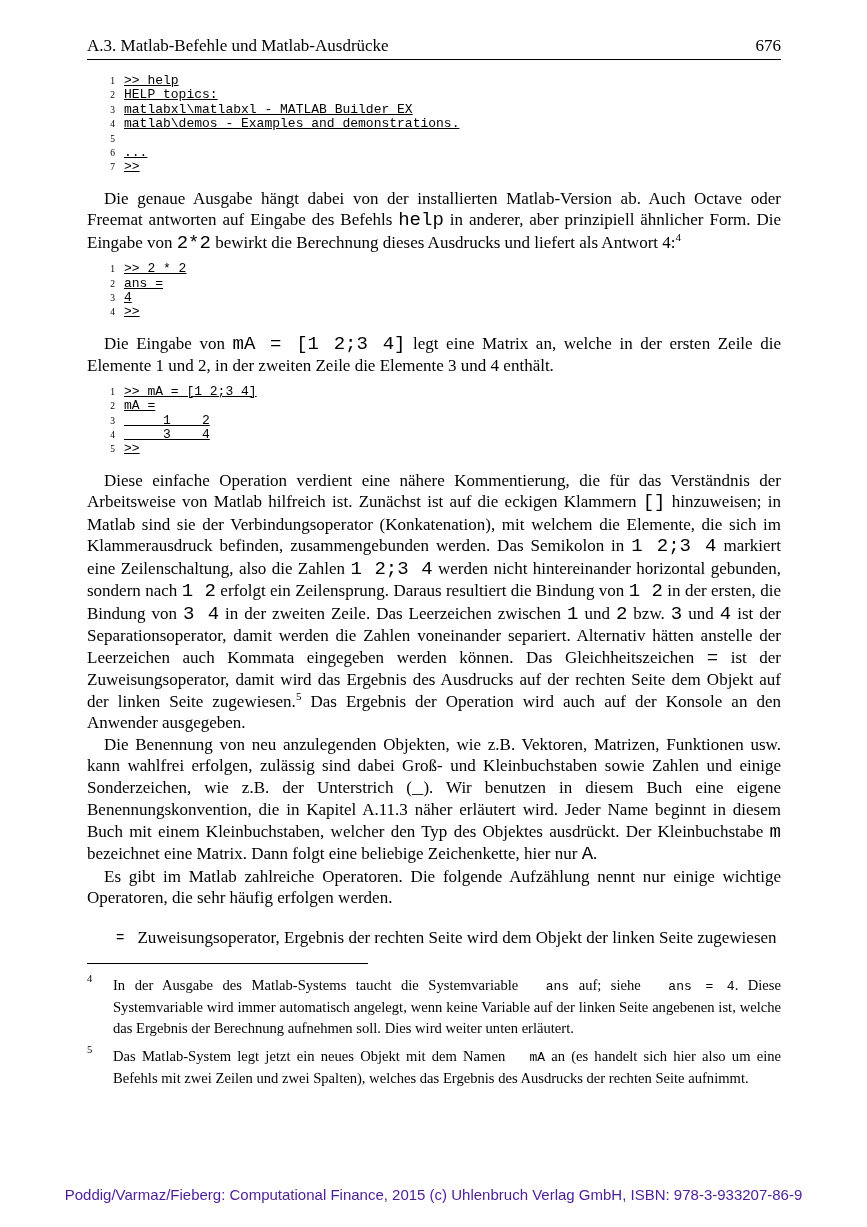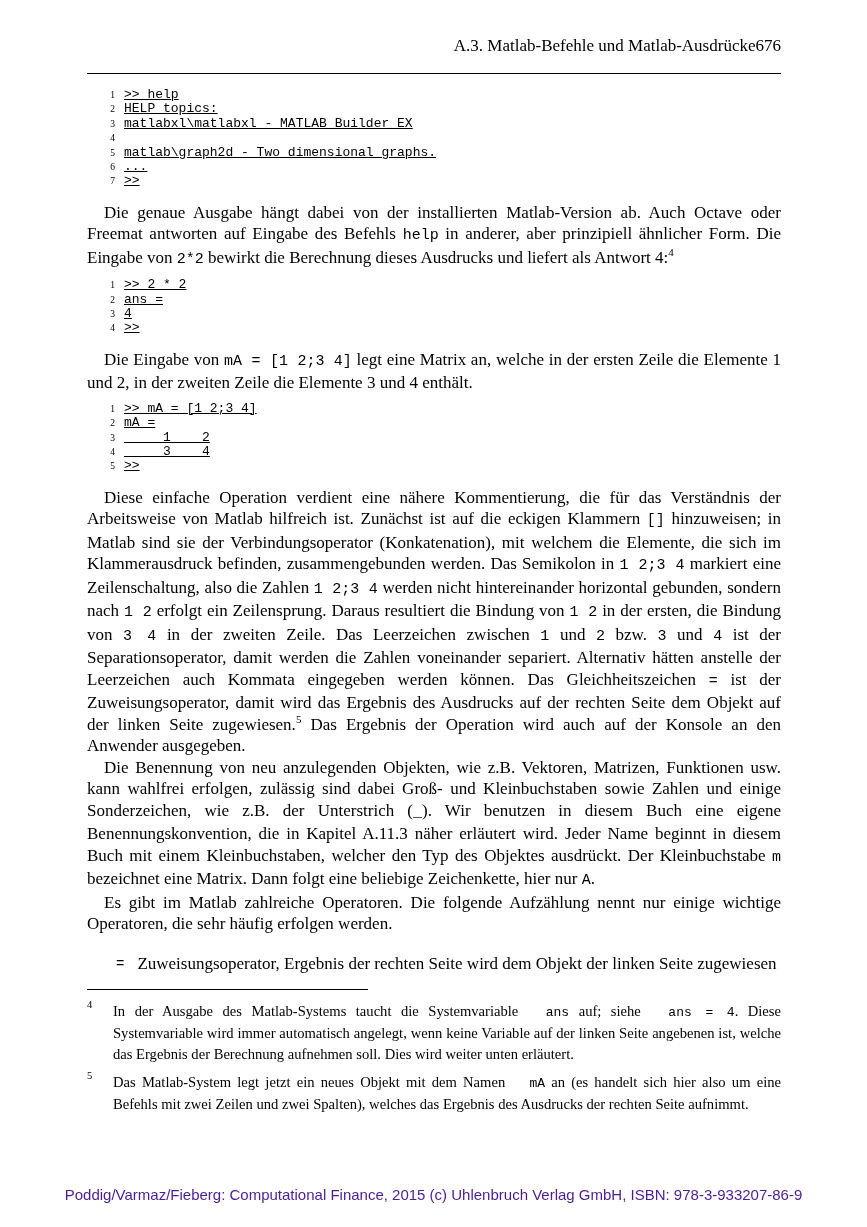--- a/index.html
+++ b/index.html
@@ -8,35 +8,35 @@
     width:867px; height:1227px;
     background:#ffffff;
     color:#000;
     font-family:"Liberation Serif", serif;
     overflow:hidden;
     margin:0 auto;
   }
   .content { position:absolute; left:87px; top:36px; width:694px; }
 
   .running-head {
-    display:flex; justify-content:flex-end; align-items:baseline;
+    display:flex; justify-content:space-between; align-items:baseline;
     font-size:17px;
-    padding-bottom:17px;
+    padding-bottom:3px;
     border-bottom:1.3px solid #000;
     margin-bottom:14px;
   }
 
   p.body {
     font-size:17px; line-height:21.5px;
     text-align:justify;
     margin:0;
   }
   p.indent { text-indent:17px; }
 
-  .mono { font-family:"Liberation Mono", monospace; font-size:15px; }
+  .mono { font-family:"Liberation Mono", monospace; font-size:19px; }
 
   .codeblock { margin:8px 0 13px 17px; }
   .code-line { display:flex; align-items:baseline; line-height:14.4px; height:14.4px; }
   .lnum {
     flex:none; width:11px; text-align:right; margin-right:9px;
     font-family:"Liberation Serif", serif; font-size:9.5px; color:#000;
   }
   .ctext { font-family:"Liberation Mono", monospace; font-size:13px; white-space:pre;text-decoration:underline; }
 
   sup.supmark { font-size:11px; line-height:0; vertical-align:super; }
@@ -81,24 +81,24 @@
         <div class="code-line">
           <span class="lnum">2</span>
           <span class="ctext">HELP topics:</span>
         </div>
         <div class="code-line">
           <span class="lnum">3</span>
           <span class="ctext">matlabxl\matlabxl - MATLAB Builder EX</span>
         </div>
         <div class="code-line">
           <span class="lnum">4</span>
+          <span class="ctext">matlab\demos - Examples and demonstrations.</span>
         </div>
         <div class="code-line">
           <span class="lnum">5</span>
-          <span class="ctext">matlab\graph2d - Two dimensional graphs.</span>
         </div>
         <div class="code-line">
           <span class="lnum">6</span>
           <span class="ctext">...</span>
         </div>
         <div class="code-line">
           <span class="lnum">7</span>
           <span class="ctext">&gt;&gt;</span>
         </div>
       </div>

